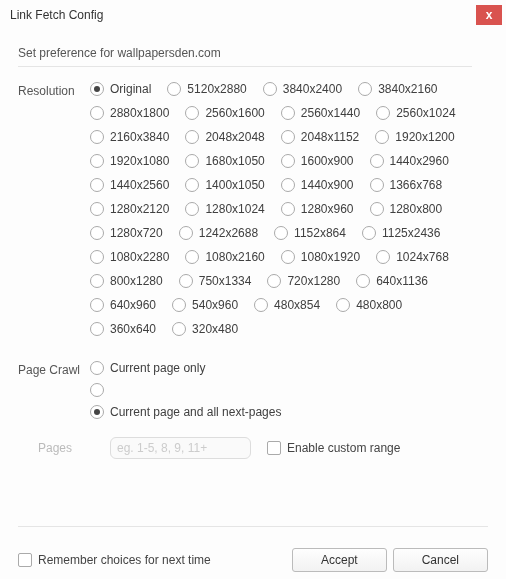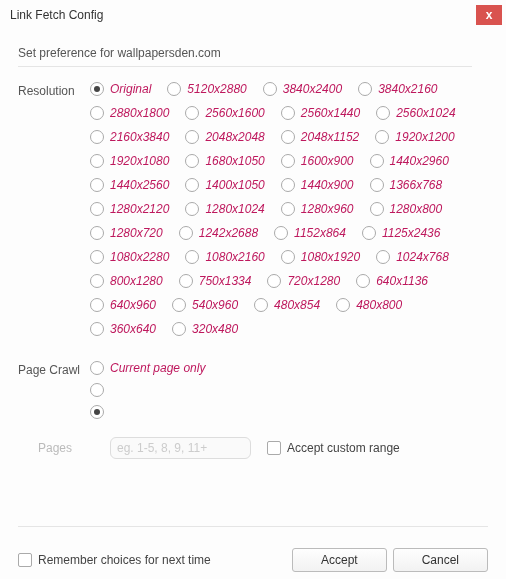--- a/index.html
+++ b/index.html
@@ -90,21 +90,21 @@
     justify-content: center;
     background: #fff;
   }
   .radio-circle.checked::after {
     content: "";
     width: 6px;
     height: 6px;
     background: #444;
     border-radius: 50%;
   }
-  .radio-text { color: #be185d; font-style: italic; }
+  .radio-text { color: #404040; }
   .crawl-section .row-label { padding-top: 2px; }
   .pages-row {
     display: flex;
     align-items: center;
     margin-top: 4px;
     margin-bottom: 0;
   }
   .pages-label {
     width: 72px;
     color: #bbb;
@@ -359,30 +359,31 @@
     <div class="radio-wrap" id="pagecrawl-options">
         <span class="radio-item block">
           <span class="radio-circle"></span>
           <span class="radio-text">Current page only</span>
         </span>
         <span class="radio-item block">
           <span class="radio-circle"></span>
         </span>
         <span class="radio-item block">
           <span class="radio-circle checked"></span>
+          <span class="radio-text">Current page and all next-pages</span>
         </span>
       </div>
   </div>
 
   <div class="pages-row">
     <div class="pages-label">Pages</div>
     <input class="pages-input" disabled="" placeholder="eg. 1-5, 8, 9, 11+" style="">
     <label class="checkbox">
       <span class="checkbox-box"></span>
-      <span>Accept custom range</span>
+      <span>Enable custom range</span>
     </label>
   </div>
 
 </div>
 
 <hr class="footer-rule">
 
 <div class="footer">
   <label class="checkbox">
     <span class="checkbox-box"></span>

